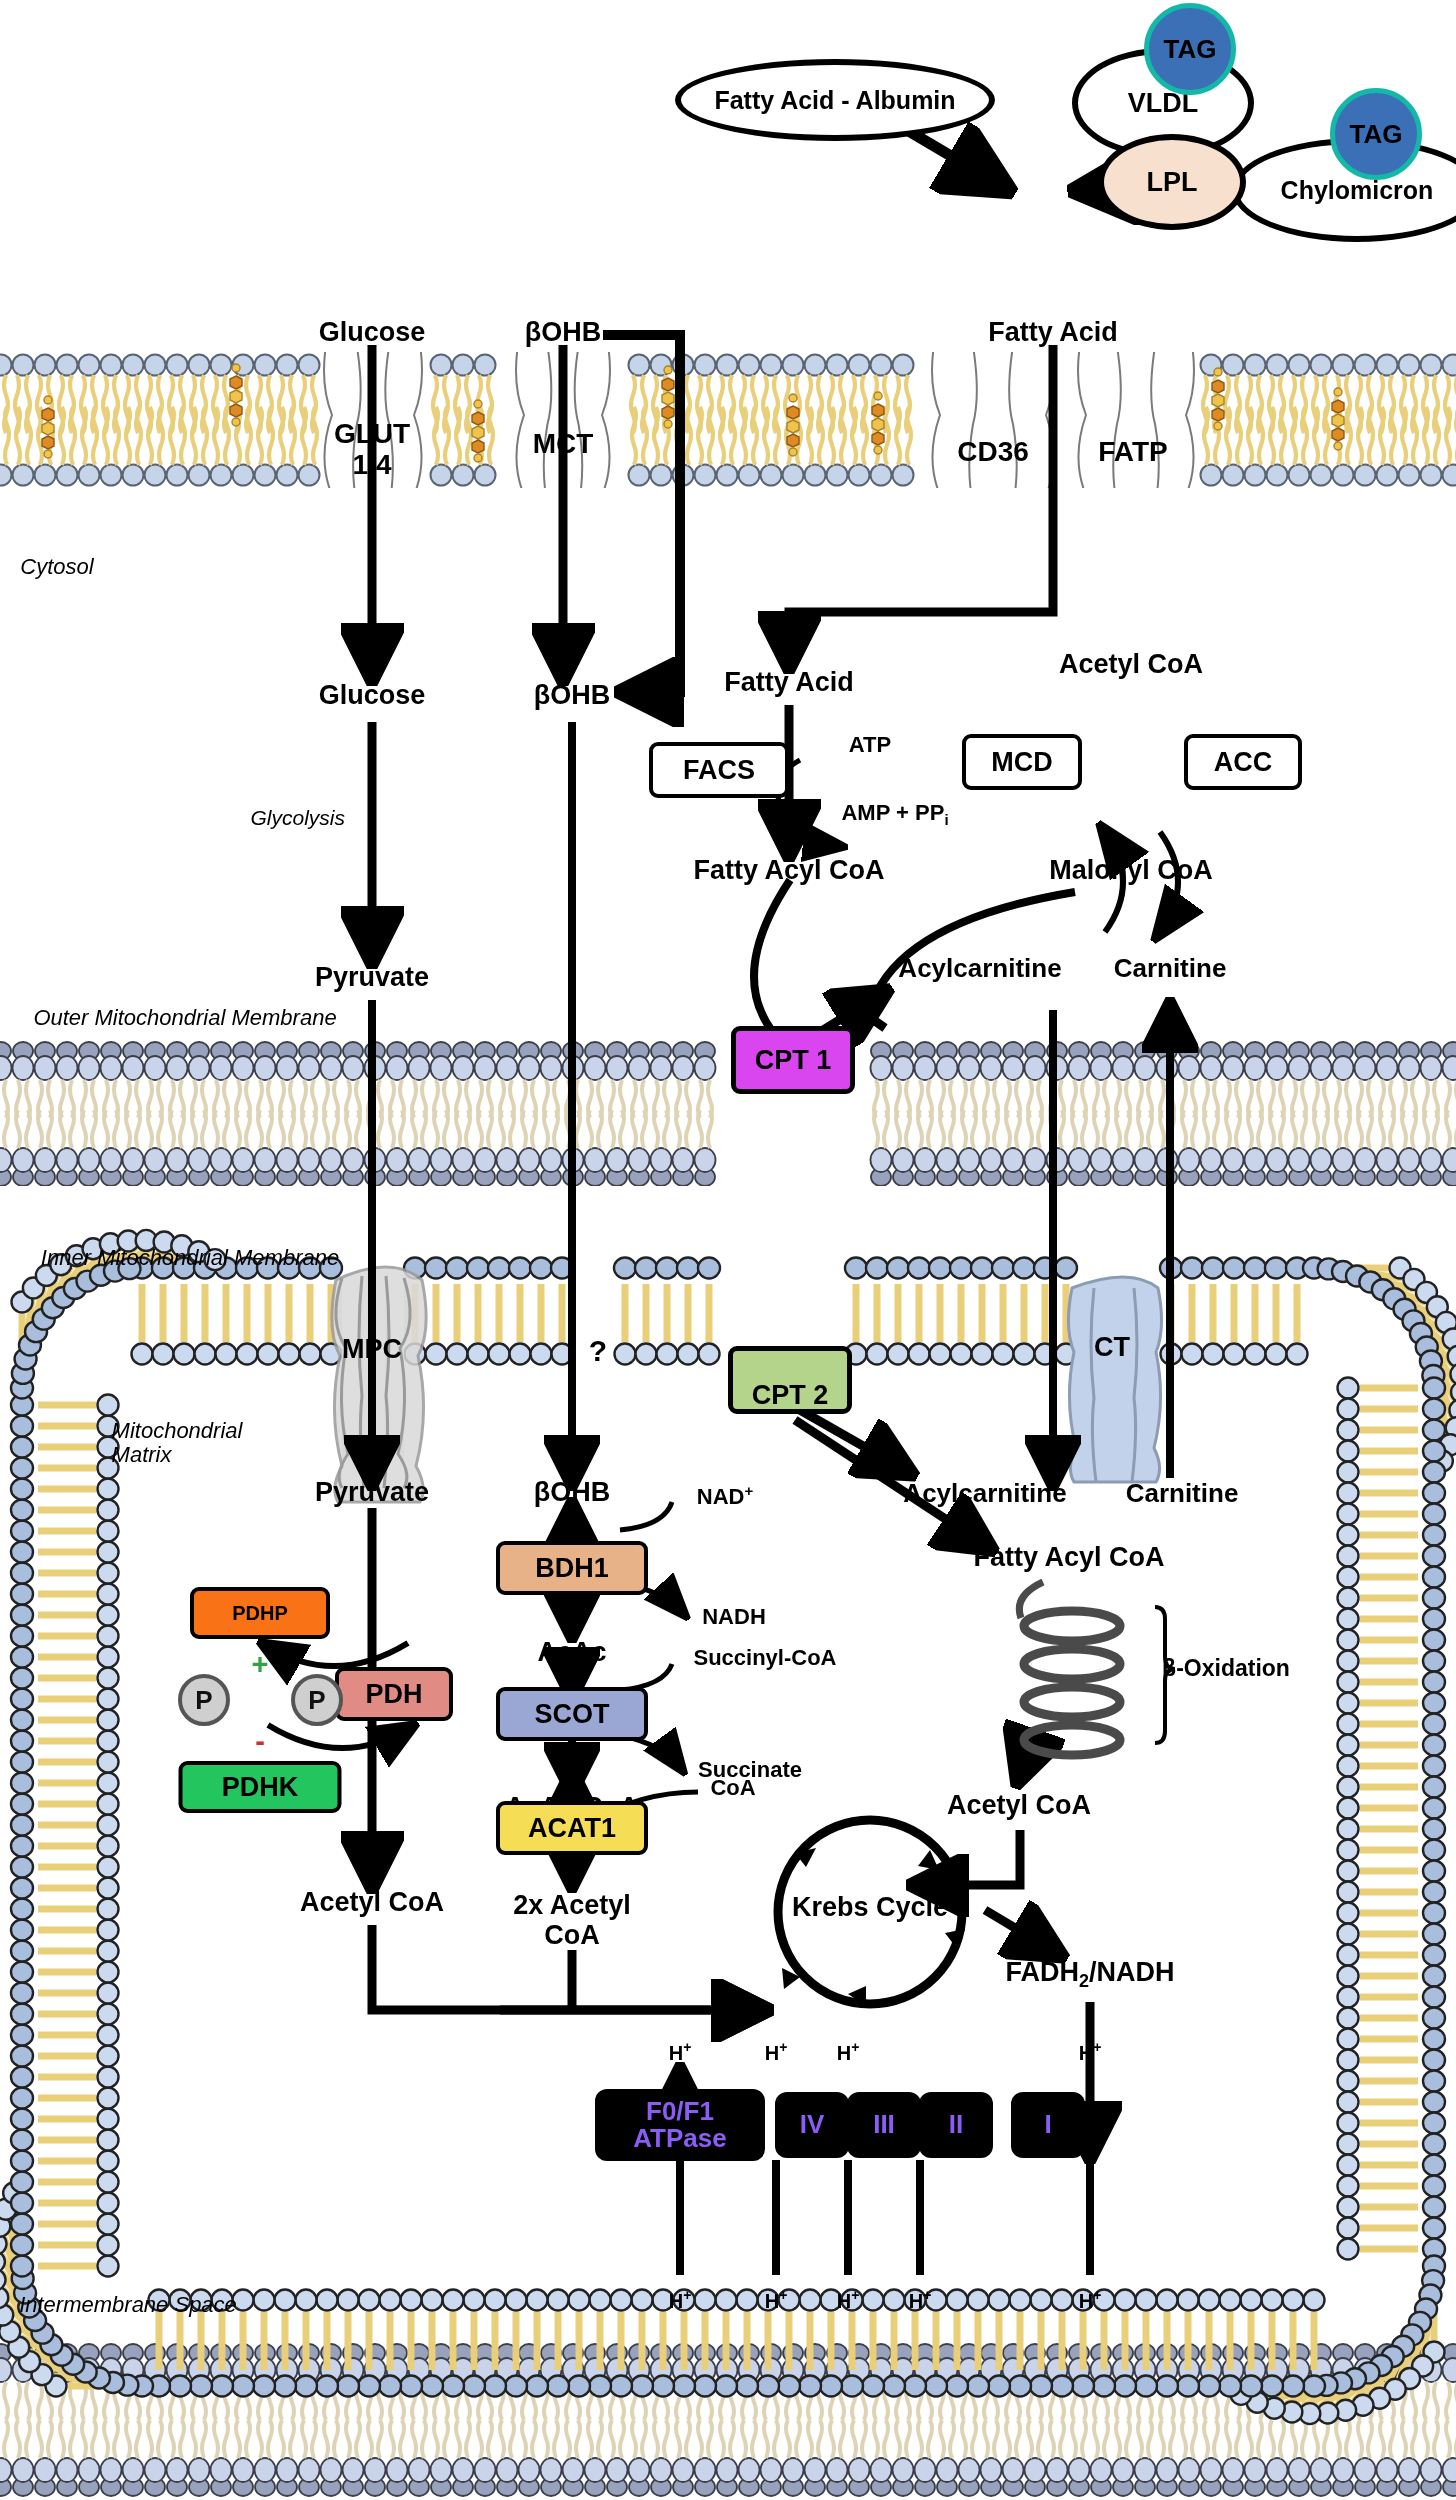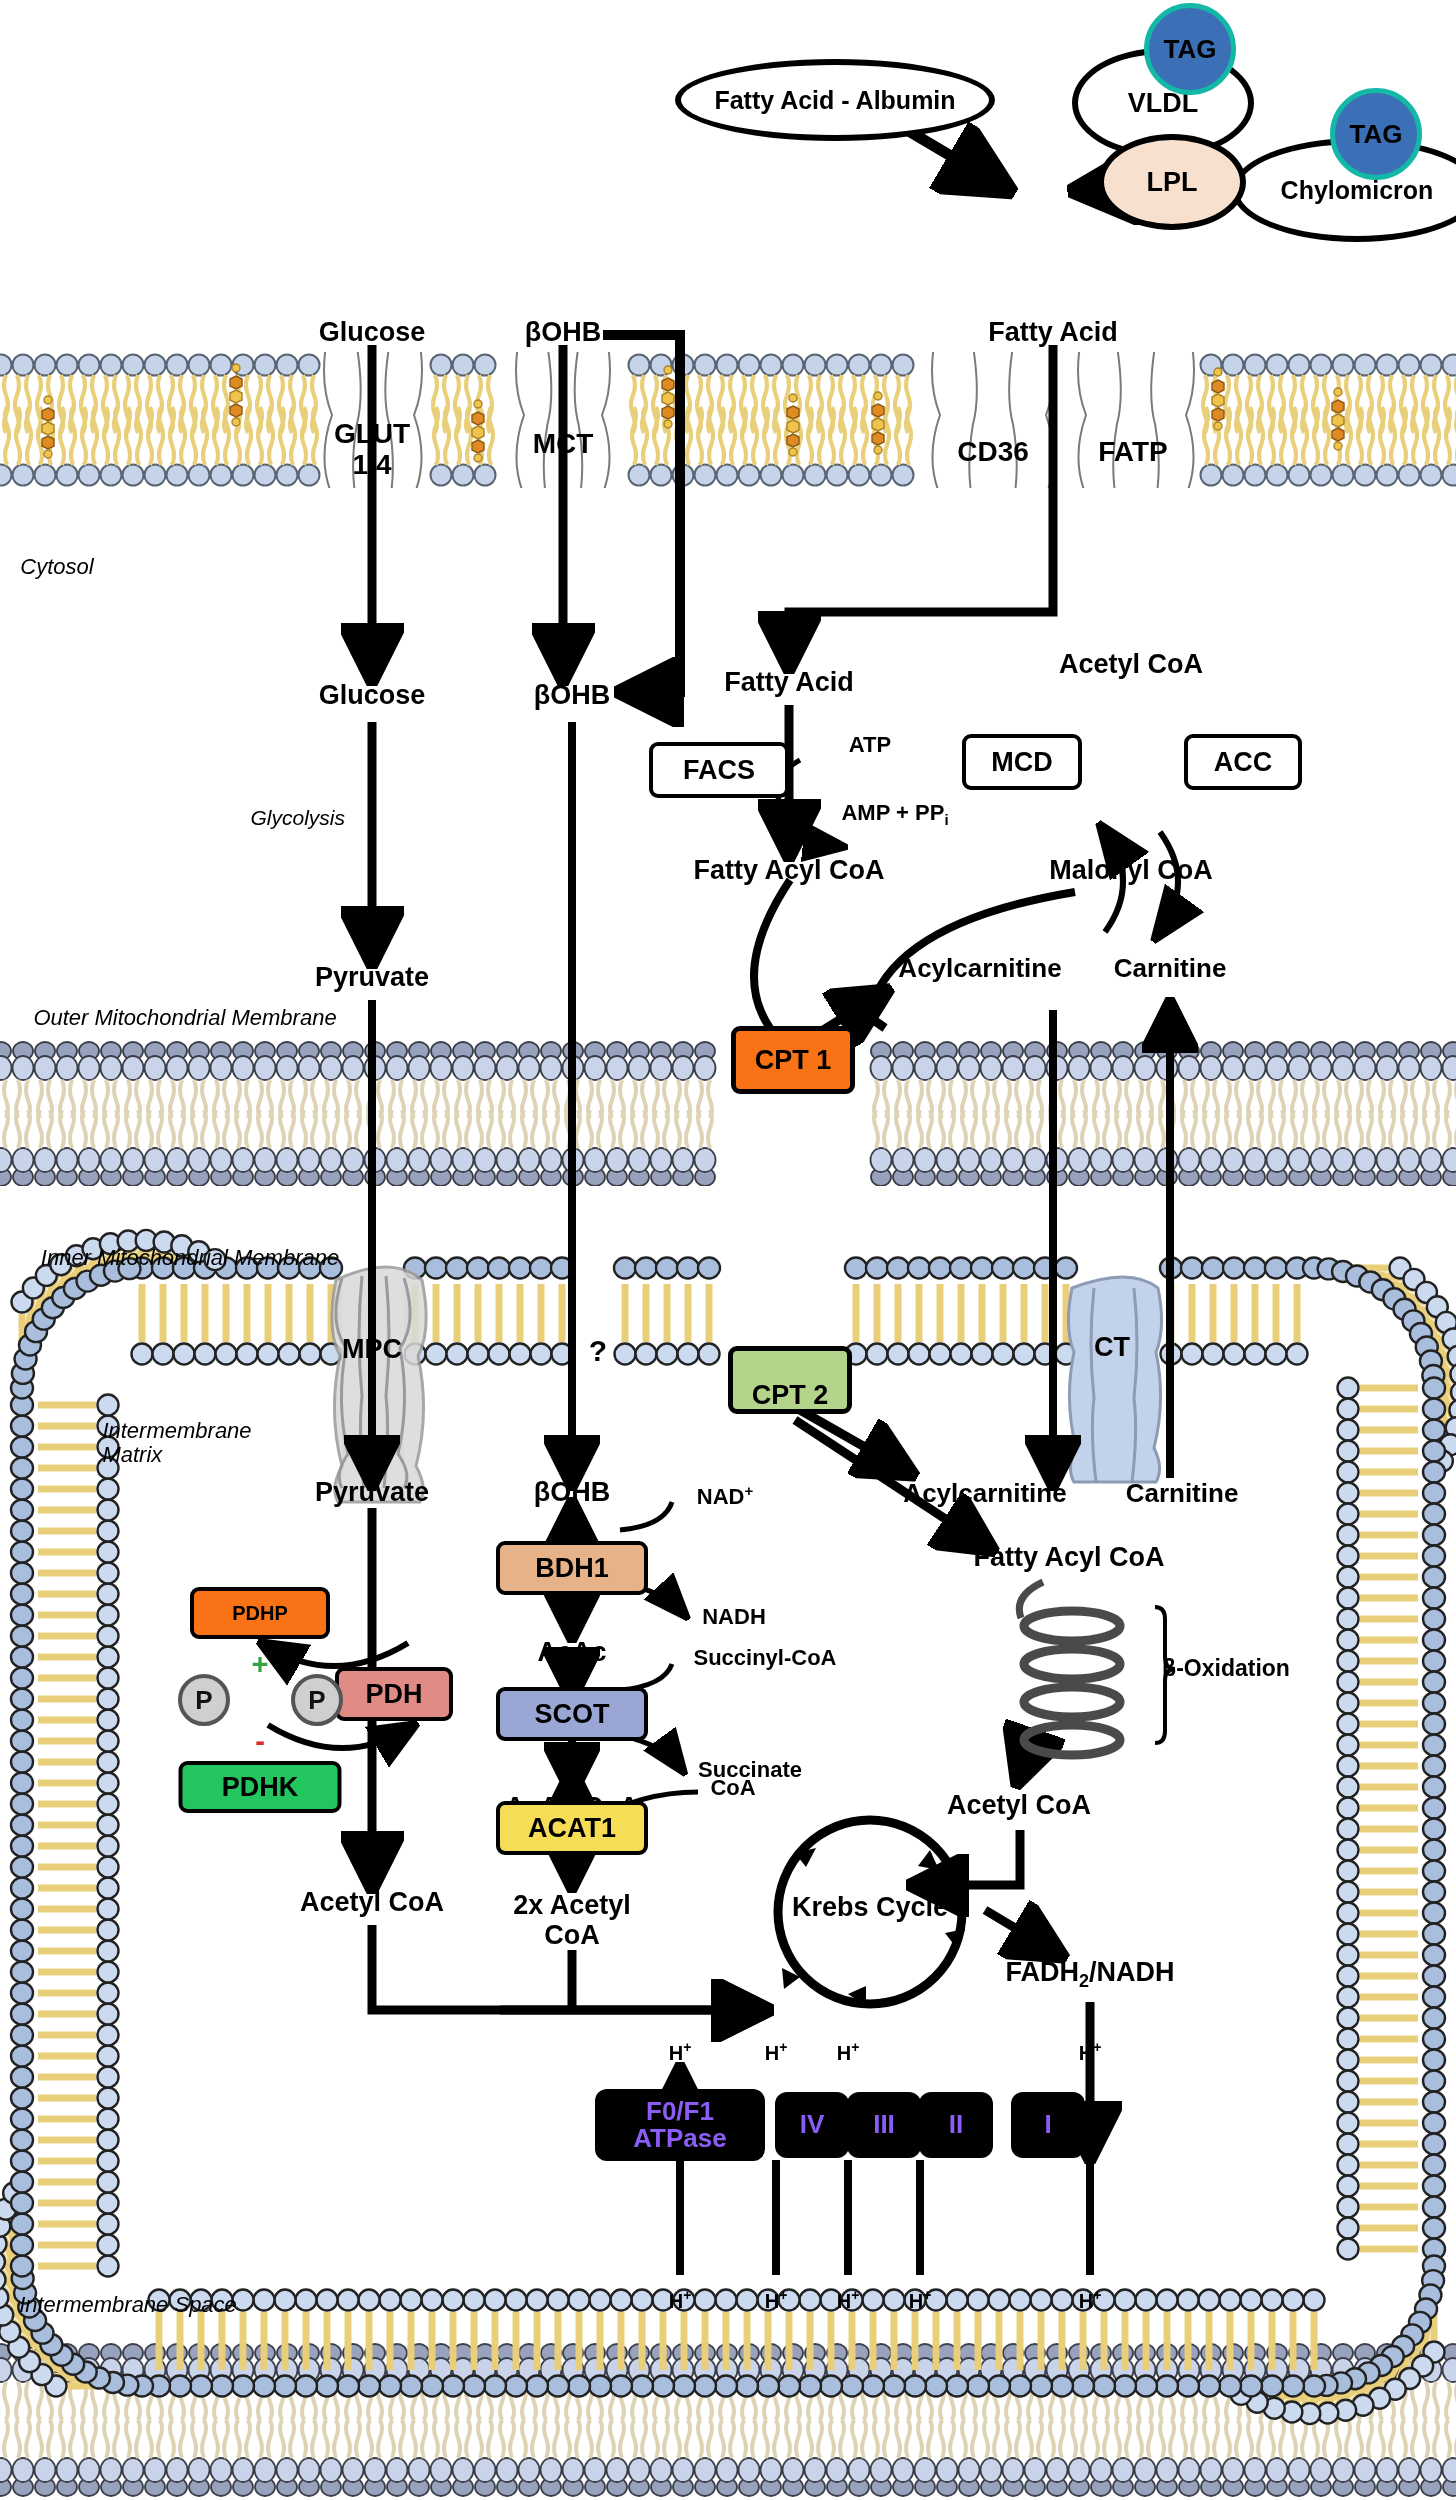--- a/index.html
+++ b/index.html
@@ -1329,27 +1329,27 @@
     <span>FACS</span>
   </div>
   <div class="enzbox" style="left:1022px;top:762px;width:120px;height:56px;font-size:27px;">
     <span>MCD</span>
   </div>
   <div class="enzbox" style="left:1243px;top:762px;width:118px;height:56px;font-size:27px;">
     <span>ACC</span>
   </div>
 
   <div class="lbl ital" style="left:185px;top:1018px;font-size:22px;">Outer Mitochondrial Membrane</div>
-  <div class="enzbox" style="left:793px;top:1060px;width:124px;height:68px;font-size:27px;background:#f97316;border-width:5px;">
+  <div class="enzbox" style="left:793px;top:1060px;width:124px;height:68px;font-size:27px;background:#d946ef;border-width:5px;">
     <span>CPT 1</span>
   </div>
 
   <div class="lbl ital" style="left:190px;top:1258px;font-size:22px;">Inner Mitochondrial Membrane</div>
   <div class="lbl ital" style="left:177px;top:1443px;font-size:22px;text-align:left;transform:translate(-50%,-50%);">
-    <span>Intermembrane</span><br>
+    <span>Mitochondrial</span><br>
     <span>Matrix</span>
   </div>
 
   <div class="lbl" style="left:372px;top:1350px;font-size:27px;">MPC</div>
   <div class="lbl" style="left:598px;top:1350px;font-size:30px;">?</div>
   <div class="lbl" style="left:1112px;top:1348px;font-size:27px;">CT</div>
 
   <div class="enzbox" style="left:790px;top:1380px;width:124px;height:68px;font-size:27px;background:#b5d48b;border-width:5px;align-items:flex-end;">
     <span>CPT 2</span>
   </div>

